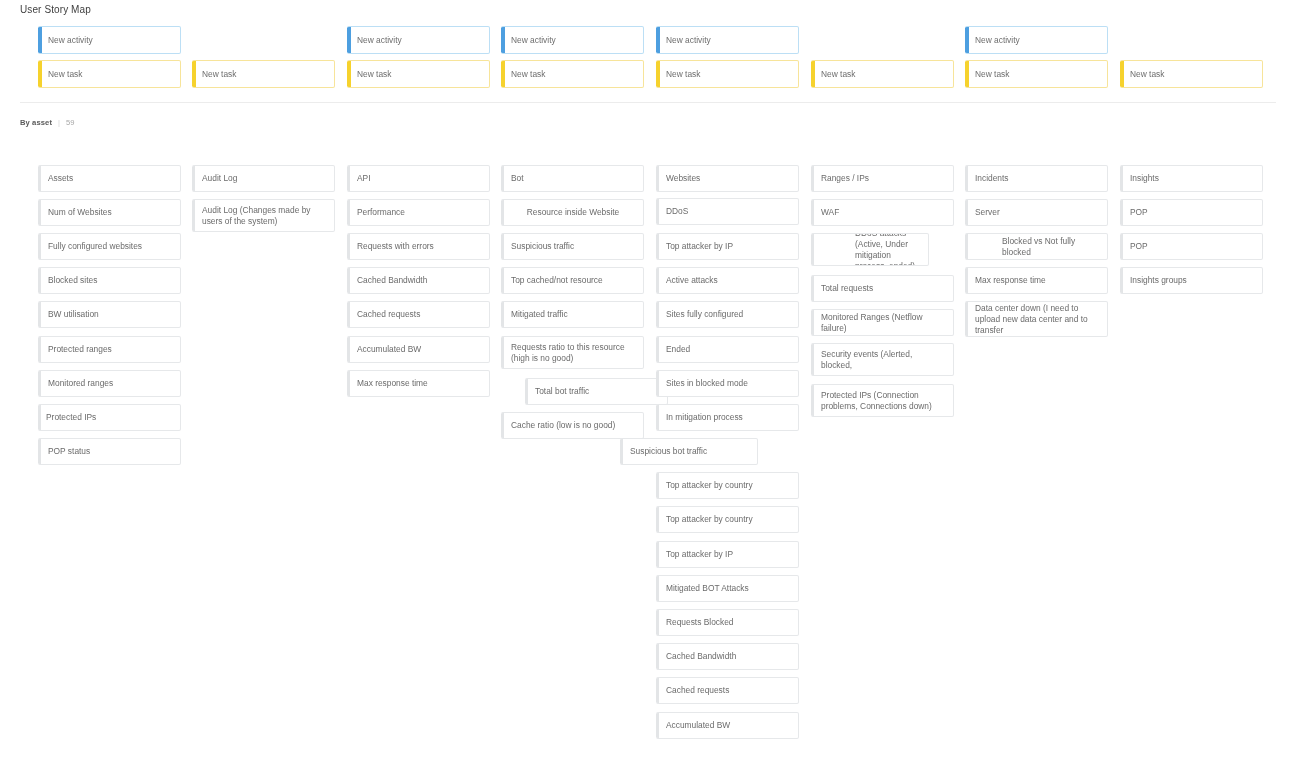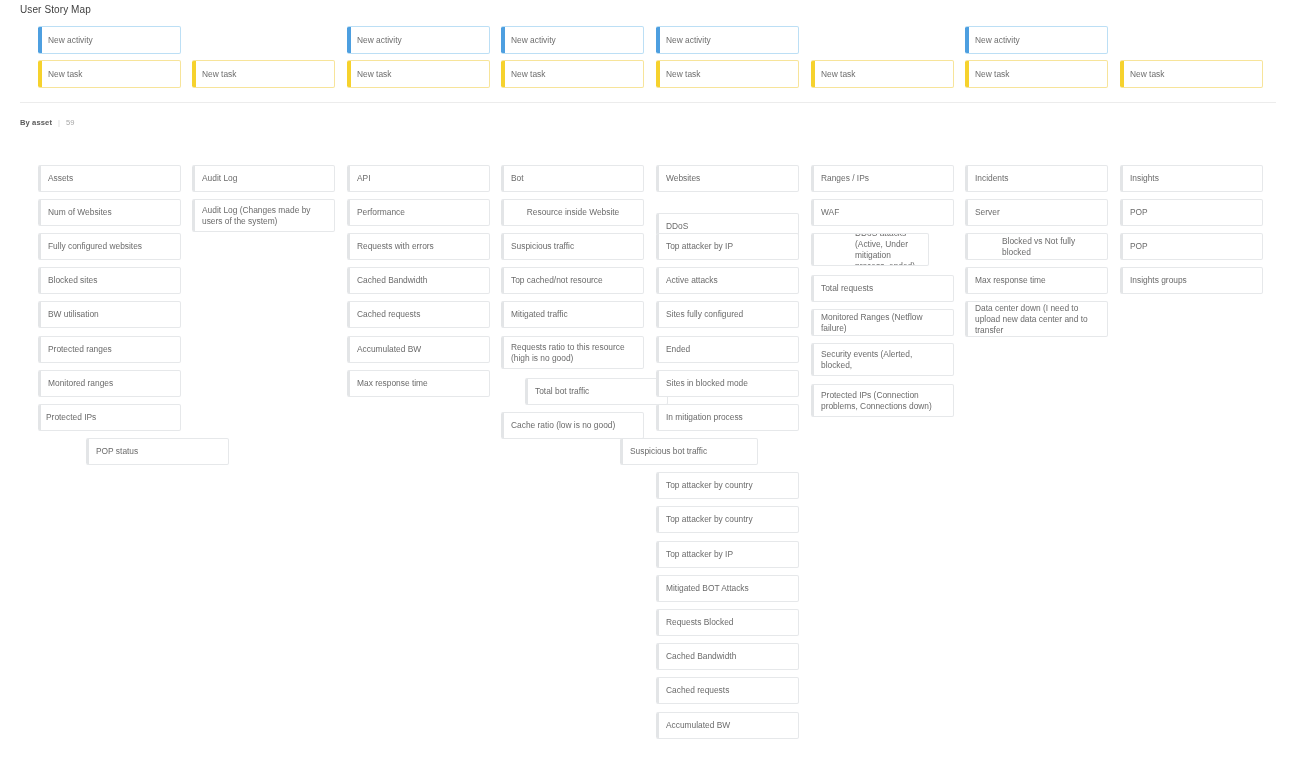--- a/index.html
+++ b/index.html
@@ -225,21 +225,21 @@
           </div>
           <div class="card story" style="left: 38px; width: 143px; top: 200px; height: 27px;">
             <span class="card-label">Protected ranges</span>
           </div>
           <div class="card story" style="left: 38px; width: 143px; top: 234px; height: 27px;">
             <span class="card-label">Monitored ranges</span>
           </div>
           <div class="card story" style="left: 38px; width: 143px; top: 268px; height: 27px; padding-left: 8px;">
             <span class="card-label">Protected IPs</span>
           </div>
-          <div class="card story" style="left: 38px; width: 143px; top: 302px; height: 27px; margin-left: 48px;">
+          <div class="card story" style="left: 38px; width: 143px; top: 302px; height: 27px;">
             <span class="card-label">POP status</span>
           </div>
         </div>
         <div style="position: absolute; left: 0px; top: 0px; width: 1300px;">
           <div class="card story" style="left: 192px; width: 143px; top: 29px; height: 27px;">
             <span class="card-label">Audit Log</span>
           </div>
           <div class="card story" style="left: 192px; width: 143px; top: 63px; height: 33px;">
             <span class="card-label">Audit Log (Changes made by users of the system)</span>
           </div>
@@ -290,21 +290,21 @@
             <span class="card-label">Total bot traffic</span>
           </div>
           <div class="card story" style="left: 501px; width: 143px; top: 276px; height: 27px;">
             <span class="card-label">Cache ratio (low is no good)</span>
           </div>
         </div>
         <div style="position: absolute; left: 0px; top: 0px; width: 1300px;">
           <div class="card story" style="left: 656px; width: 143px; top: 29px; height: 27px;">
             <span class="card-label">Websites</span>
           </div>
-          <div class="card story" style="left: 656px; width: 143px; top: 77px; height: 27px;">
+          <div class="card story" style="left: 656px; width: 143px; top: 62px; height: 27px;">
             <span class="card-label">DDoS</span>
           </div>
           <div class="card story" style="left: 656px; width: 143px; top: 97px; height: 27px;">
             <span class="card-label">Top attacker by IP</span>
           </div>
           <div class="card story" style="left: 656px; width: 143px; top: 131px; height: 27px;">
             <span class="card-label">Active attacks</span>
           </div>
           <div class="card story" style="left: 656px; width: 143px; top: 165px; height: 27px;">
             <span class="card-label">Sites fully configured</span>

